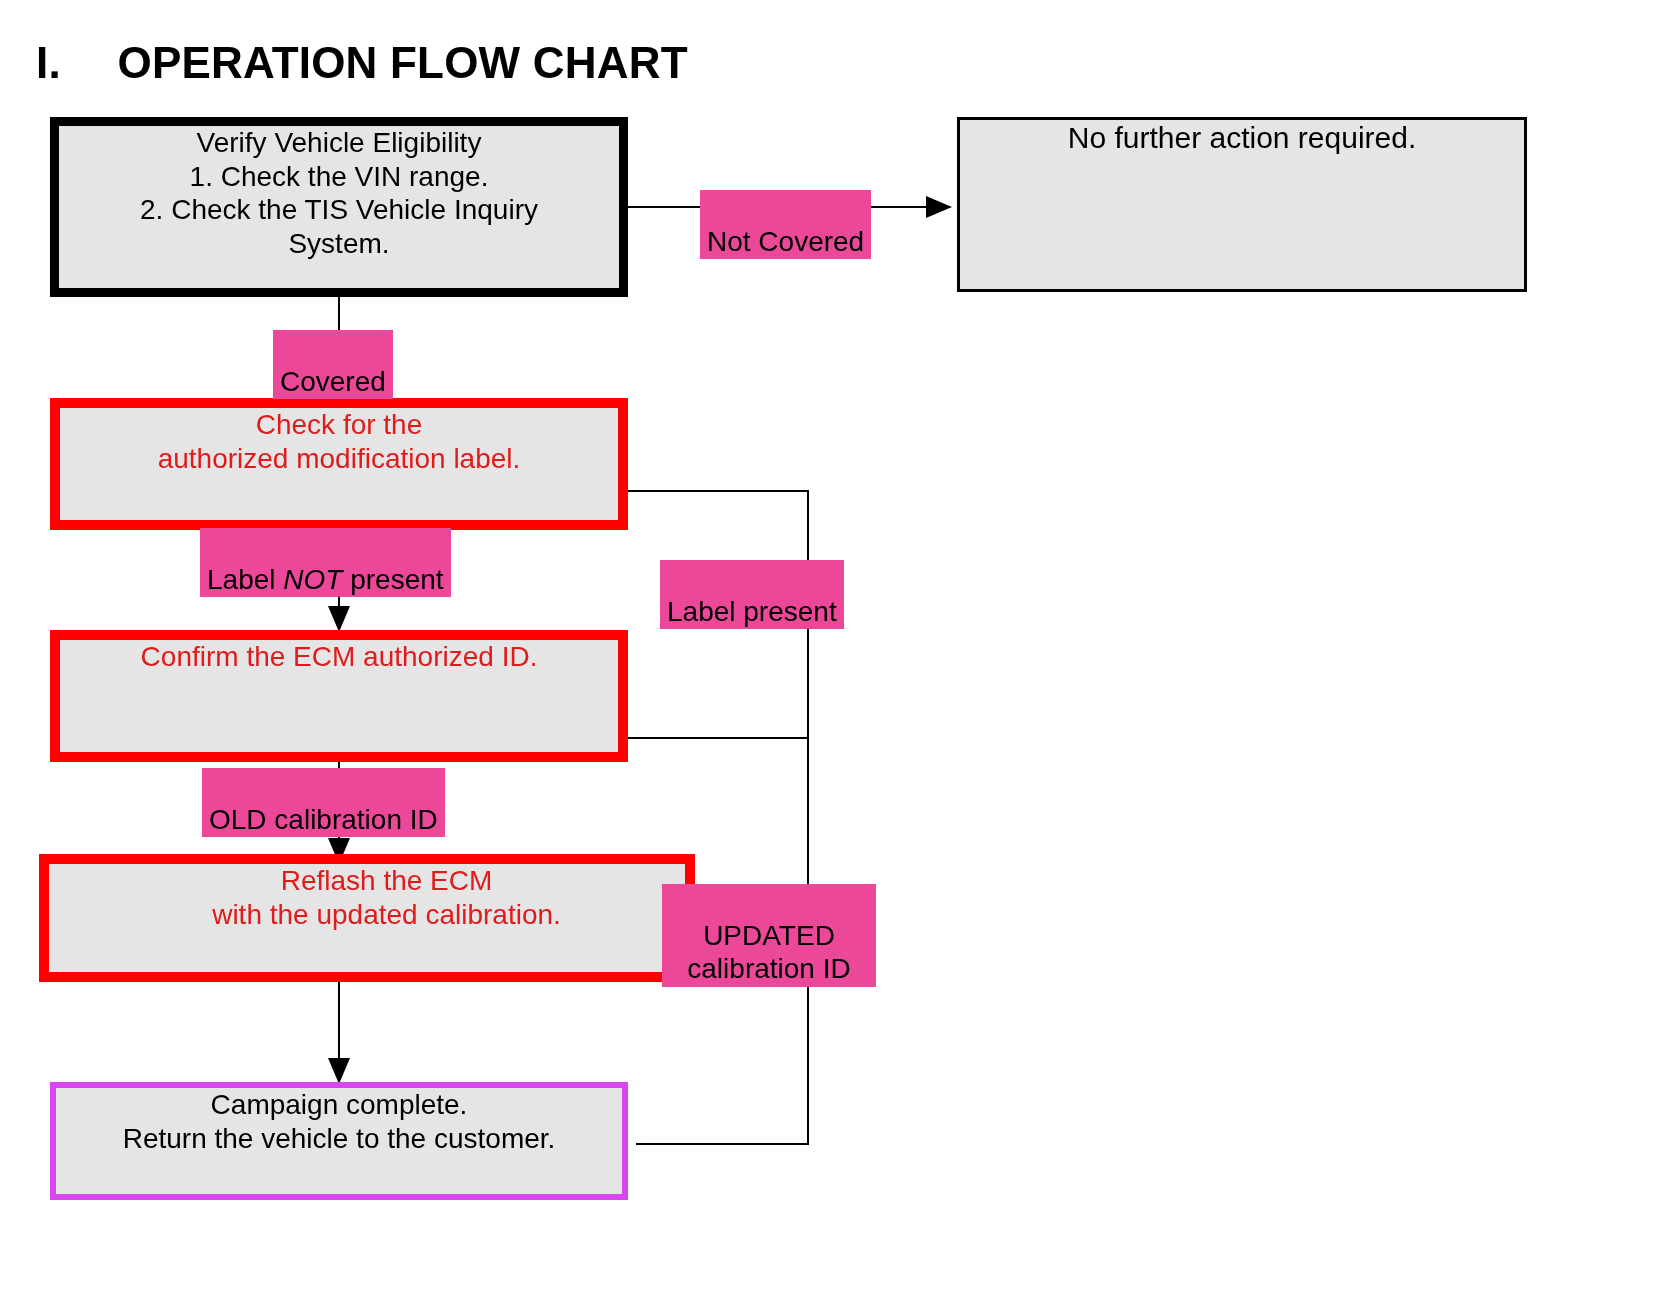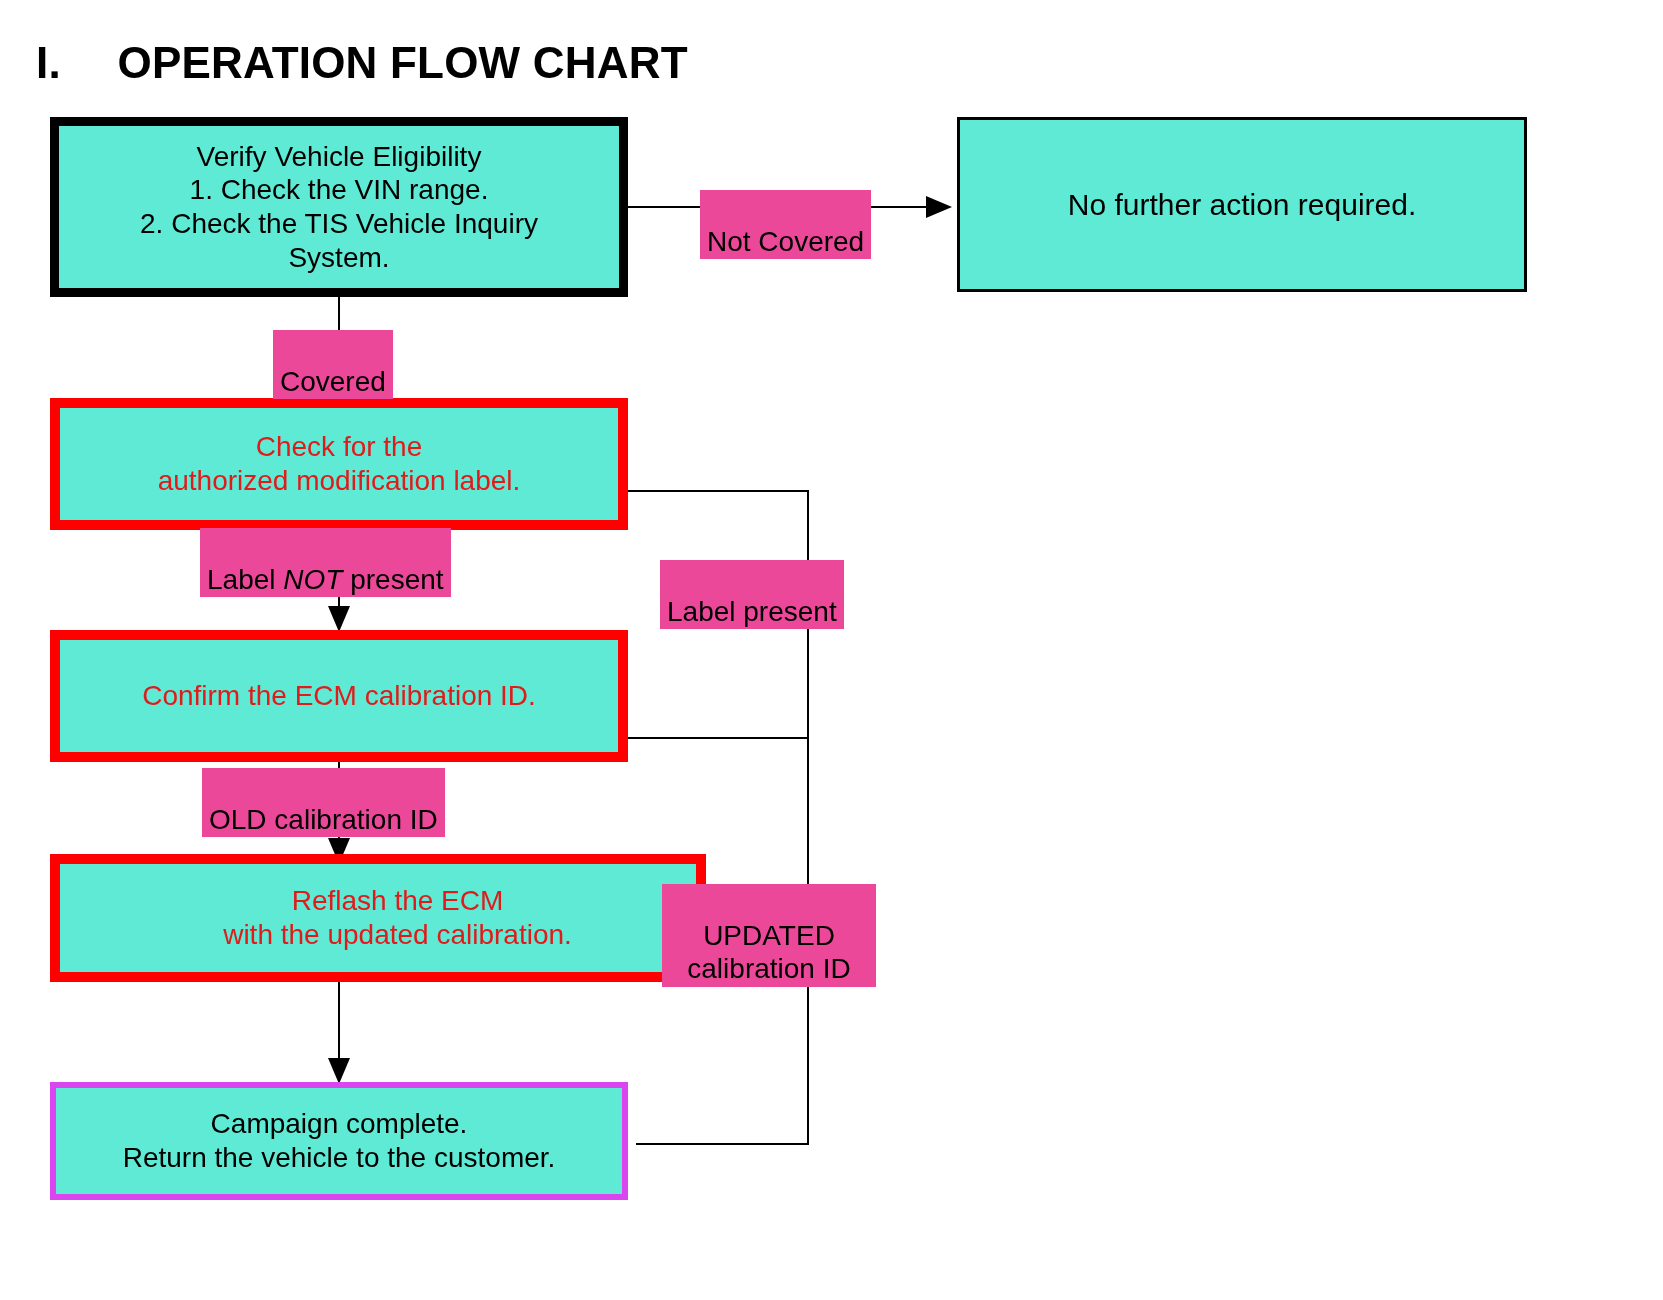--- a/index.html
+++ b/index.html
@@ -29,23 +29,22 @@
     font-weight: bold;
     letter-spacing: 0.2px;
     white-space: pre;
     color: #000000;
   }
 
   
   .node {
     position: absolute;
     box-sizing: border-box;
-    background: #5eead4;
+    background: #e5e5e5;
     display: flex;
-    align-items: center;
     justify-content: center;
     text-align: center;
     line-height: 1.20;
     z-index: 3;
   }
   .node .nodetext {
     width: 100%;
     padding: 0 8px;
     white-space: pre-line;
   }
@@ -155,24 +154,24 @@
   <div class="node node-black-thin" style="left:957px; top:117px; width:570px; height:175px;">
     <div class="nodetext">No further action required.</div>
   </div>
 
   <div class="node node-red" style="left:50px; top:398px; width:578px; height:132px;">
     <div class="nodetext">Check for the
 authorized modification label.</div>
   </div>
 
   <div class="node node-red" style="left:50px; top:630px; width:578px; height:132px;">
-    <div class="nodetext">Confirm the ECM calibration ID.</div>
-  </div>
-
-  <div class="node node-red" style="left:50px; top:854px; width:656px; height:128px;padding-left:39px;">
+    <div class="nodetext">Confirm the ECM authorized ID.</div>
+  </div>
+
+  <div class="node node-red" style="left:39px; top:854px; width:656px; height:128px;padding-left:39px;">
     <div class="nodetext">Reflash the ECM
 with the updated calibration.</div>
   </div>
 
   <div class="node node-green" style="left:50px; top:1082px; width:578px; height:118px;">
     <div class="nodetext">Campaign complete.
 Return the vehicle to the customer.</div>
   </div>
 
   <div class="edge-label" style="left:700px; top:190px;">

